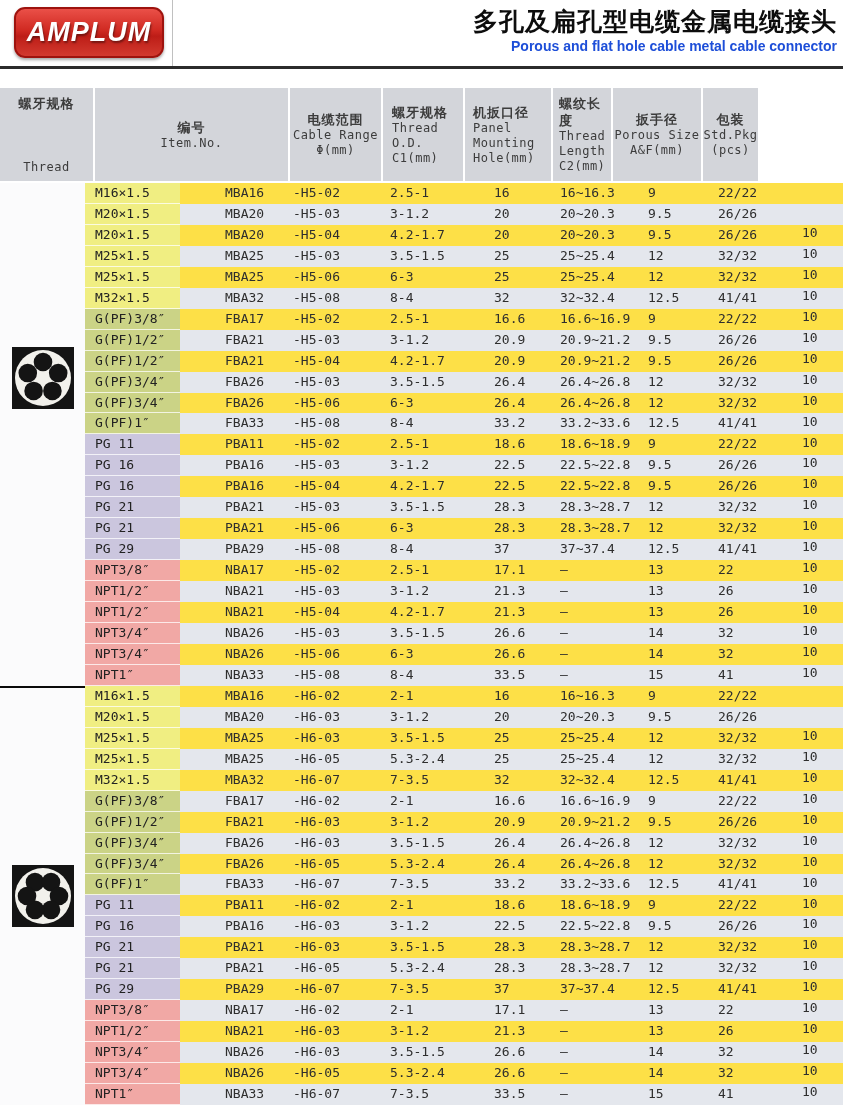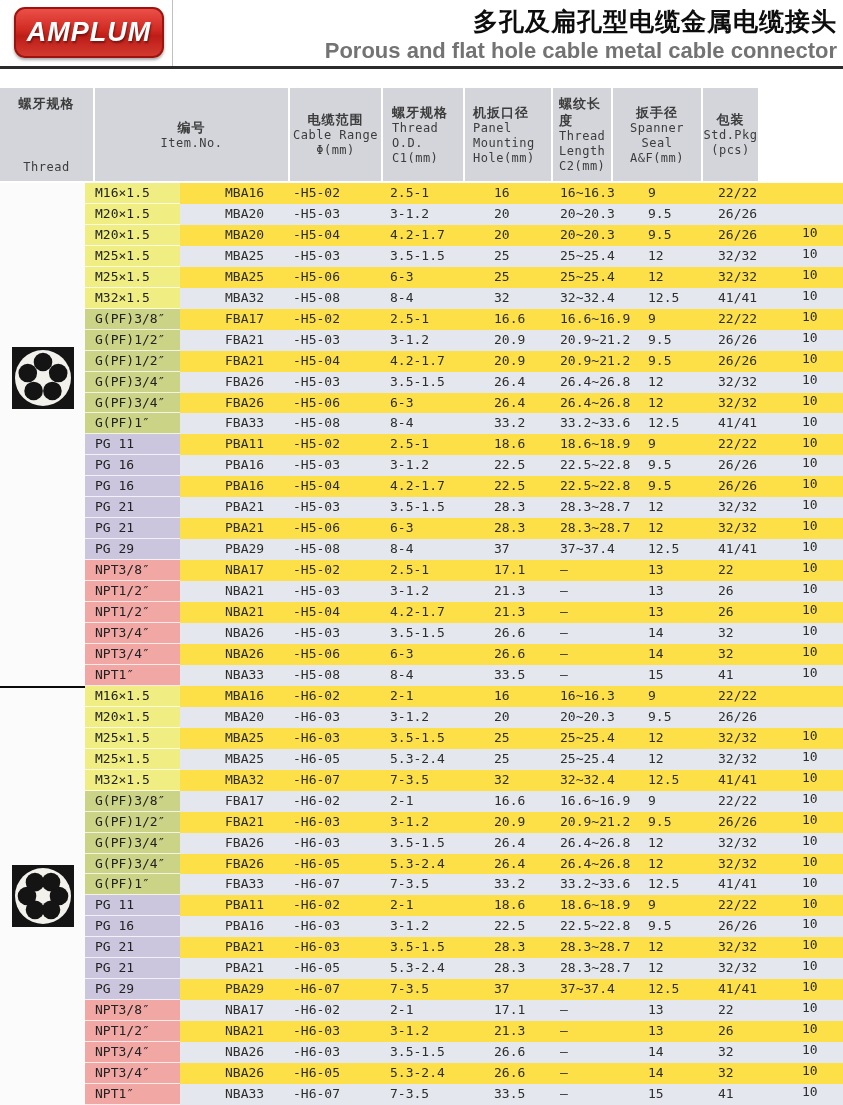--- a/index.html
+++ b/index.html
@@ -17,21 +17,21 @@
     box-shadow:0 2px 3px rgba(0,0,0,.35);
   }
   .logo span {
     color:#fff; font-family:"Liberation Sans", sans-serif;
     font-style:italic; font-weight:bold; font-size:27px; letter-spacing:1px;
     text-shadow:1px 2px 2px rgba(0,0,0,.4);
   }
   .v-divider { position:absolute; left:172px; top:0; width:1px; height:66px; background:#c0c0c0; }
   .titles { position:absolute; right:6px; top:5px; text-align:right; }
   .title-cn { font-size:25px; font-weight:bold; color:#0d0d0d; letter-spacing:1px; font-family:"DejaVu Sans", sans-serif; }
-  .title-en { font-size:22px; font-weight:bold; color:#737373; font-family:"Liberation Sans", sans-serif; }
+  .title-en { font-size:14px; font-weight:bold; color:#1d4ed8; font-family:"Liberation Sans", sans-serif; }
   .rule { position:absolute; left:0; top:66px; width:843px; height:3px; background:#2b2b2b; }
 
   
   .thead { display:flex; height:93px; background:#fff; }
   .th {
     background:#d3d5da; border-right:2px solid #fff; height:93px;
     display:flex; flex-direction:column; justify-content:center;
     color:#3c3c3c; text-align:center; align-items:center;
   }
   .th .cn { font-weight:bold; font-size:13px; letter-spacing:1px; line-height:17px; }
@@ -117,21 +117,21 @@
           <div class="en">Hole(mm)</div>
         </div>
         <div class="th c6">
           <div class="cn">螺纹长度</div>
           <div class="en">Thread</div>
           <div class="en">Length</div>
           <div class="en">C2(mm)</div>
         </div>
         <div class="th c7">
           <div class="cn">扳手径</div>
-          <div class="en">Spanner Seal</div>
+          <div class="en">Porous Size</div>
           <div class="en">A&amp;F(mm)</div>
         </div>
         <div class="th c8">
           <div class="cn">包装</div>
           <div class="en">Std.Pkg</div>
           <div class="en">(pcs)</div>
         </div>
       </div>
     <div class="tbody">
         <div class="section s1">

